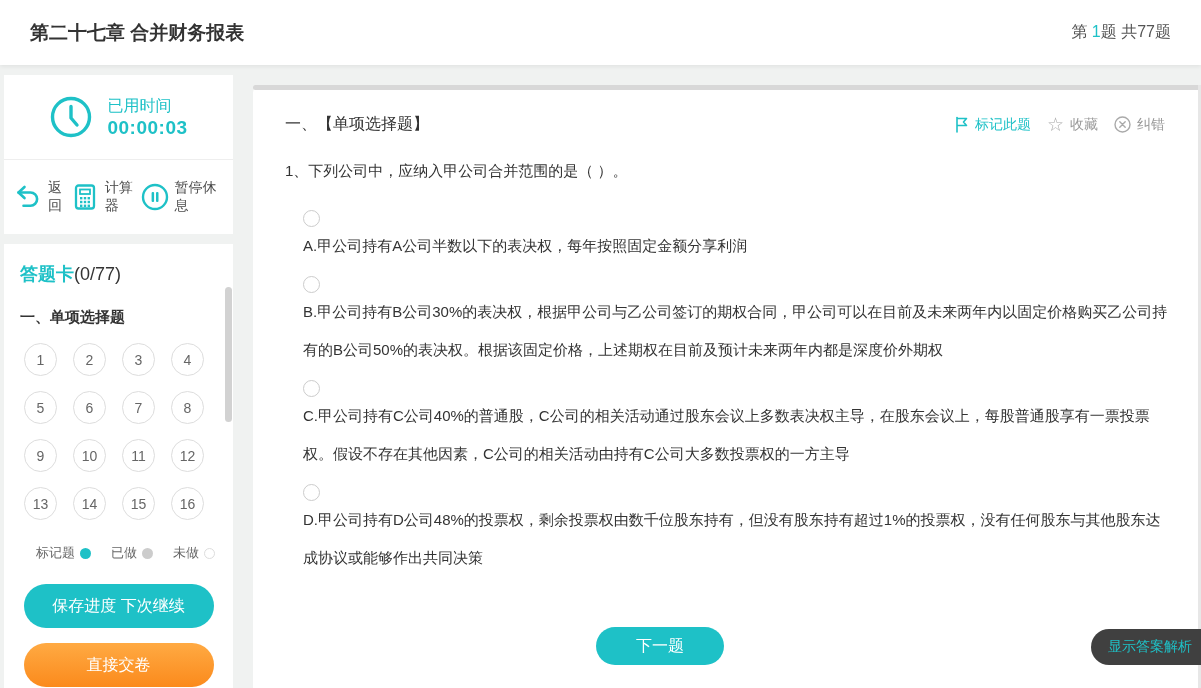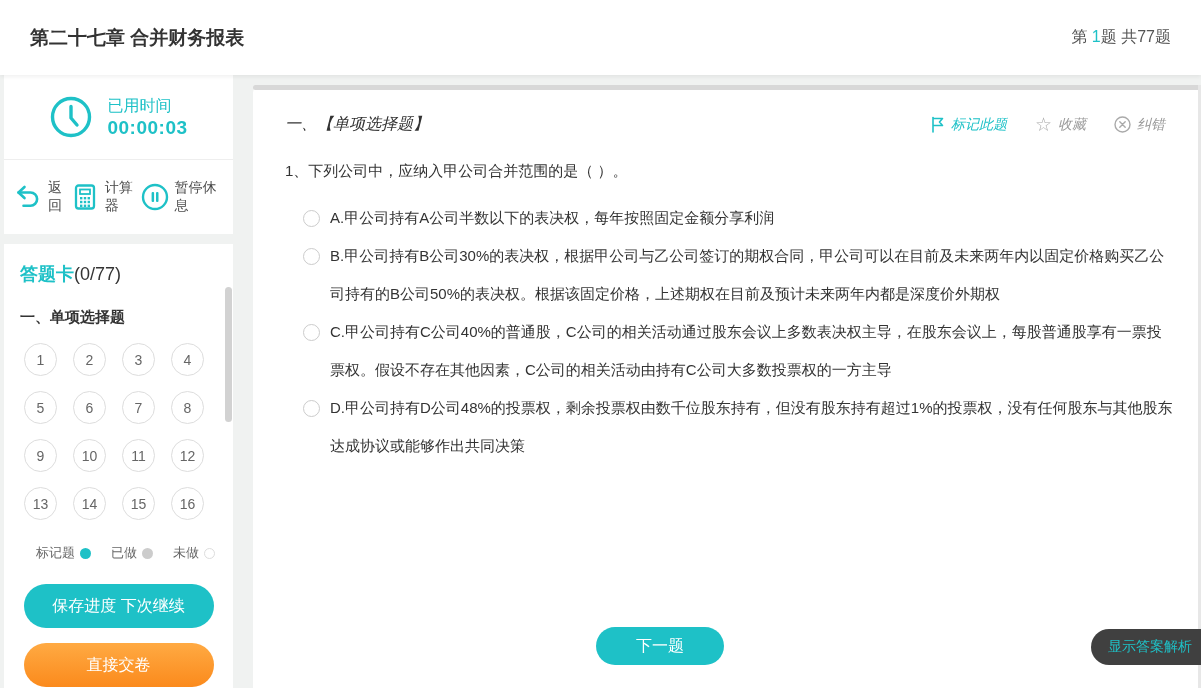--- a/index.html
+++ b/index.html
@@ -1,20 +1,20 @@
 <!DOCTYPE html>
 <html><head>
 <meta charset="utf-8">
 <style>
   * { margin:0; padding:0; box-sizing:border-box; }
   html,body { width:1201px; height:688px; overflow:hidden; background:#f0f2f1;
     font-family:"Liberation Sans","DejaVu Sans",sans-serif; color:#333; }
 
   
-  .header { position:absolute; top:0; left:0; width:1201px; height:75px; background:#fff;
+  .header { position:absolute; top:0; left:0; width:1201px; height:65px; background:#fff;
     display:flex; align-items:center; justify-content:space-between; padding:12px 30px;
     box-shadow:0 2px 4px rgba(0,0,0,0.06); z-index:5; }
   .header-title { font-size:19px; font-weight:bold; color:#333; }
   .header-counter { font-size:16px; color:#555; }
   .header-counter .cur { color:#1ec1c7; }
 
   
   .sidebar { position:absolute; top:75px; left:4px; width:229px; }
   .card { background:#fff; border-radius:0; }
   .card-timer { height:159px; margin-bottom:10px; }
@@ -47,29 +47,29 @@
   .save-btn { margin:22px auto 0; background:#1ec1c7; }
   .submit-btn { margin:15px auto 0; background:linear-gradient(180deg,#ffaa43,#fb8a1c); }
   .side-scroll { position:absolute; top:43px; right:1px; width:7px; height:135px;
     background:#d2d2d2; border-radius:4px; }
 
   
   .main { position:absolute; top:85px; left:253px; width:948px; height:603px;
     background:#fff; border-radius:8px 0 0 0; }
   .top-strip { height:5px; background:#d8d8d8; border-radius:3px; }
   .main-scroll { position:absolute; top:0; right:0; width:3px; height:100%; background:#e7e7e7; }
-  .panel-top { display:flex; justify-content:space-between; align-items:center; padding:24px 36px 0 32px;font-style:italic; }
+  .panel-top { display:flex; justify-content:space-between; align-items:center; padding:24px 36px 0 32px; }
   .panel-title { font-size:16px; color:#333; }
-  .actions { display:flex; align-items:center; gap:28px; }
+  .actions { display:flex; align-items:center; gap:16px; }
   .action { display:flex; align-items:center; gap:6px; font-size:14px; color:#999; cursor:pointer; }
   .action.accent { color:#1ec1c7; }
   .star-glyph { font-size:19px; line-height:1; color:#aaa; }
   .question { padding:27px 32px 0; font-size:15px; color:#333; }
   .options { padding:18px 26px 0 50px; }
-  .option { display:flex; align-items:flex-start; }
+  .option { display:flex; align-items:flex-start;flex-direction:column; }
   .radio { flex:0 0 17px; width:17px; height:17px; border:1px solid #ccc; border-radius:50%;
     background:#fff; margin:11px 10px 0 0; cursor:pointer; }
   .opt-text { font-size:15px; color:#333; line-height:38px; }
   .bottom-row { position:absolute; top:542px; left:8px; width:100%; height:38px; }
   .next-btn { position:absolute; left:335px; top:0; width:128px; height:38px; border:none;
     border-radius:19px; background:#1ec1c7; color:#fff; font-size:16px; font-family:inherit; cursor:pointer; }
   .show-answer-btn { position:absolute; right:0; top:2px; width:118px; height:36px; border:none;
     border-radius:18px 0 0 18px; background:#404040; color:#1ec1c7; font-size:14px;
     font-family:inherit; cursor:pointer; }
 

